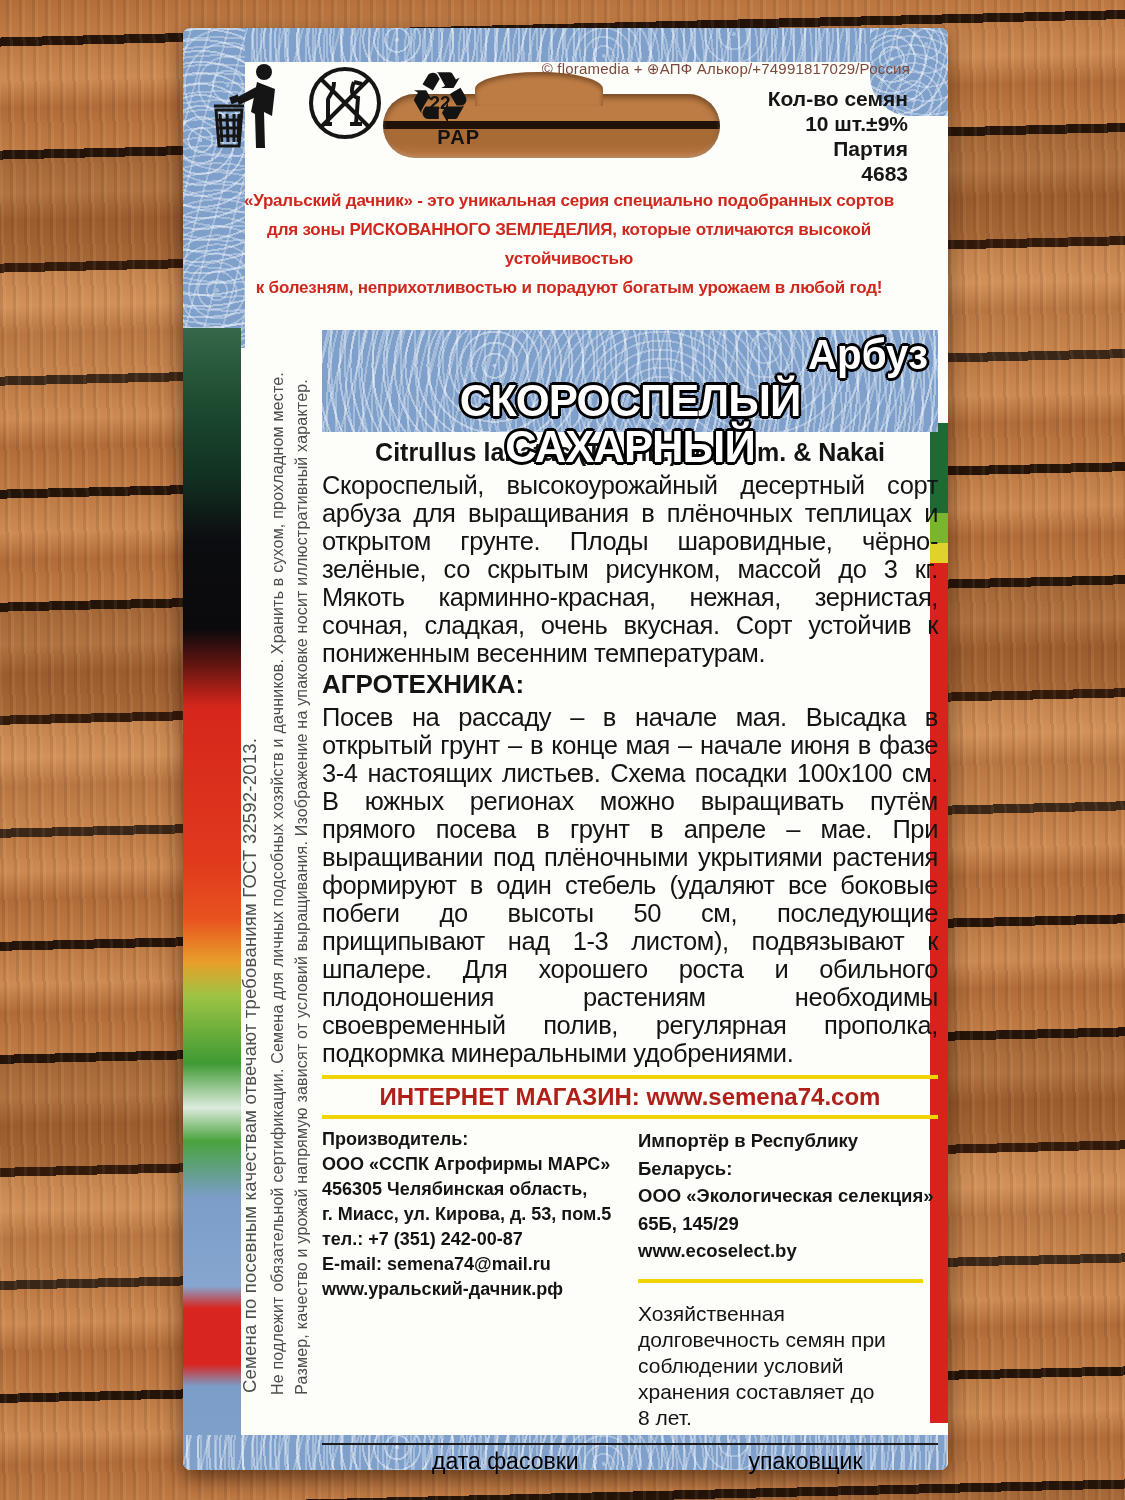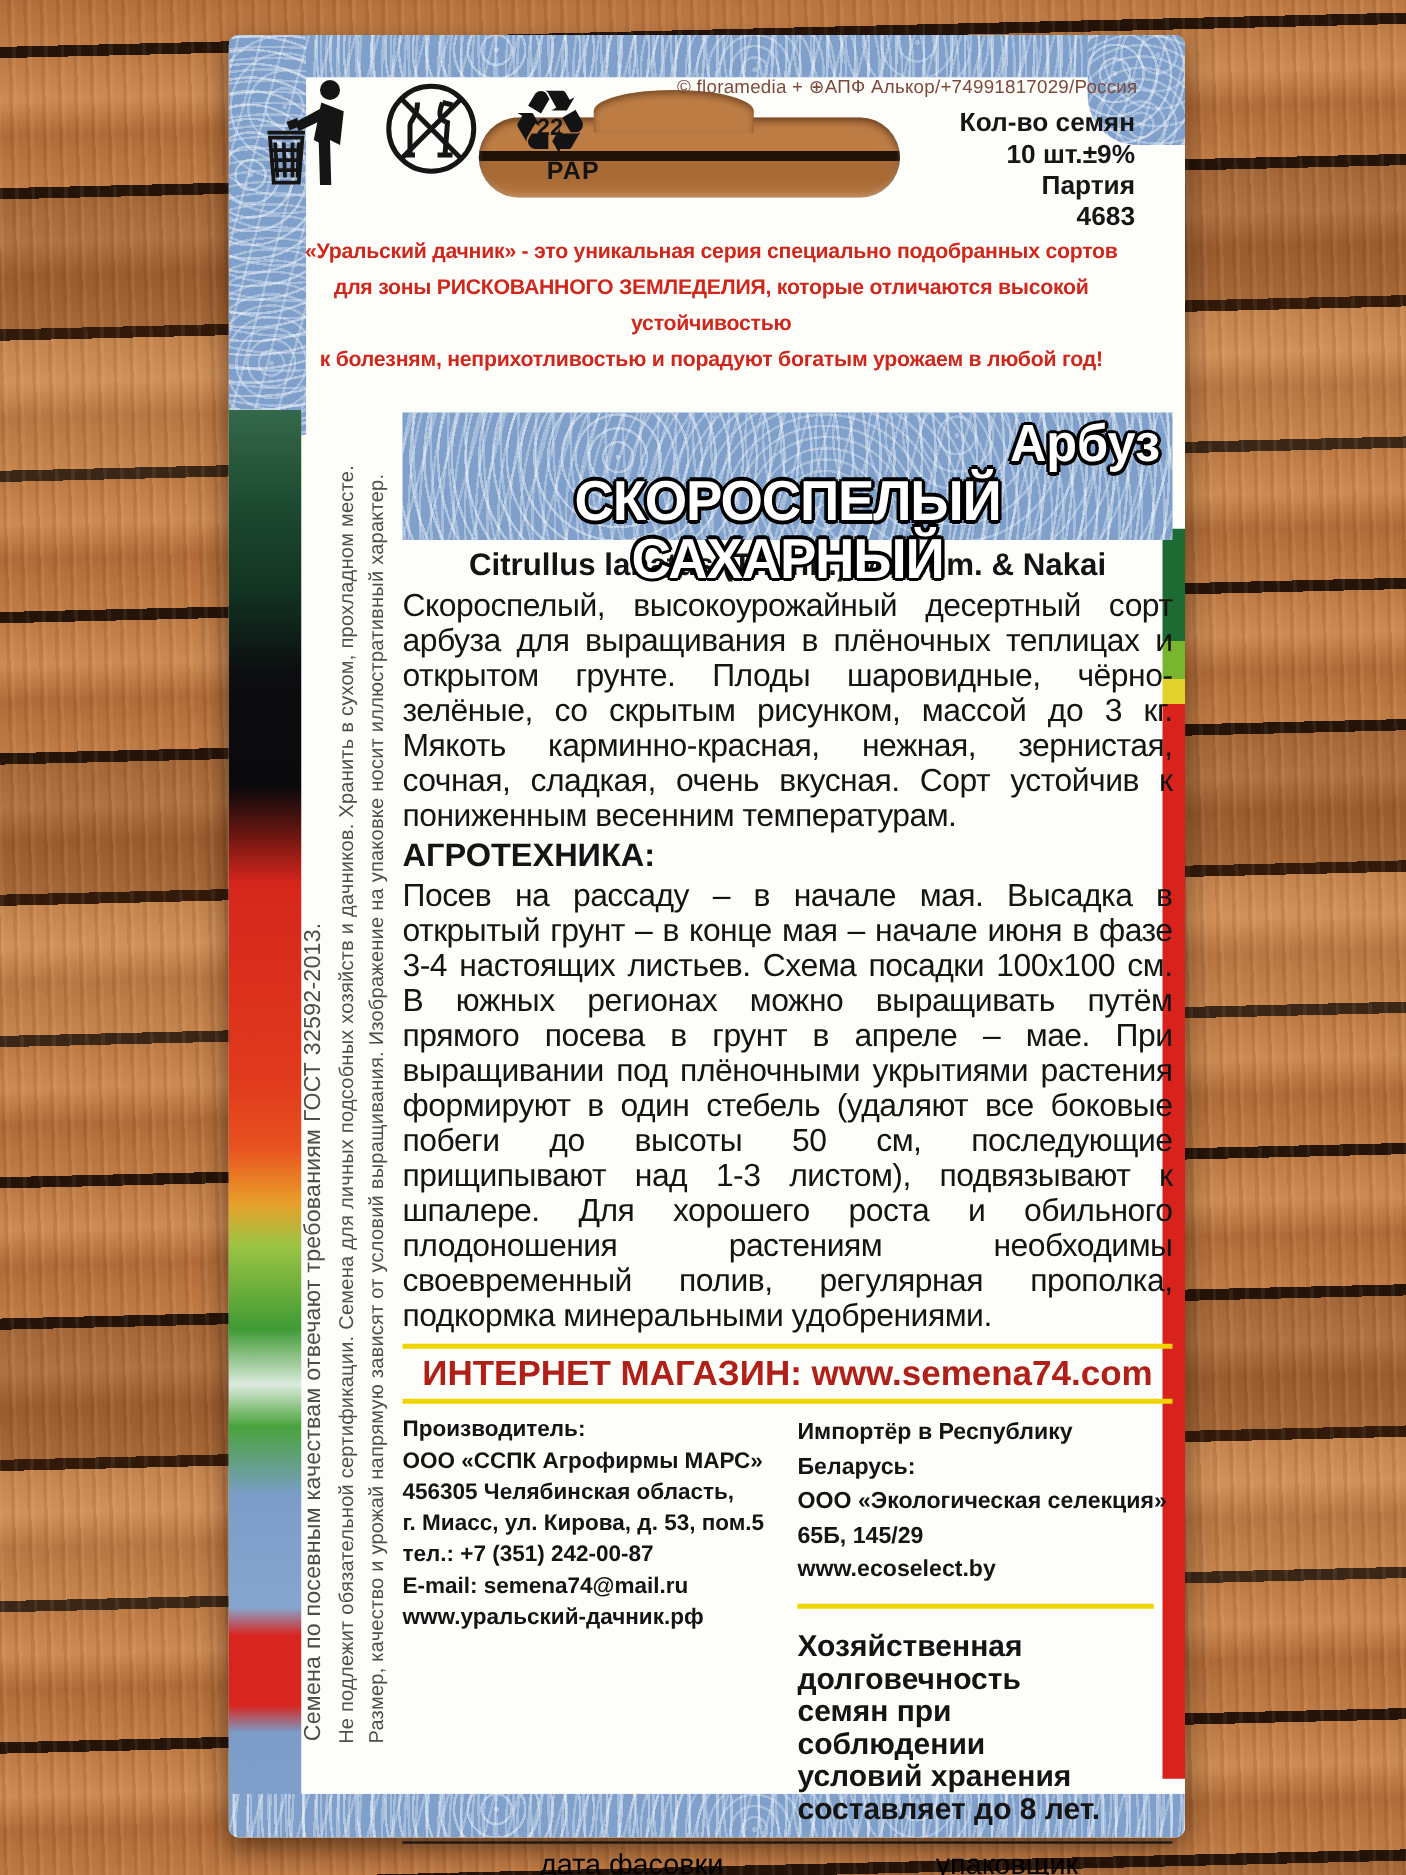--- a/index.html
+++ b/index.html
@@ -67,26 +67,26 @@
   .title-cat{font-size:42px;font-weight:bold;text-align:right;line-height:42px;
     color:#fff;transform:scaleX(.96);transform-origin:right;
     text-shadow:-2px -2px 0 #000,2px -2px 0 #000,-2px 2px 0 #000,2px 2px 0 #000,0 3px 0 #000,0 -3px 0 #000,3px 0 0 #000,-3px 0 0 #000;}
   .title-var{font-size:45px;font-weight:bold;text-align:center;line-height:46px;margin-top:2px;
     color:#fff;letter-spacing:-1px;transform:scaleX(.97);
     text-shadow:-2px -2px 0 #000,2px -2px 0 #000,-2px 2px 0 #000,2px 2px 0 #000,0 3px 0 #000,0 -3px 0 #000,3px 0 0 #000,-3px 0 0 #000;}
   .latin{font-size:25px;font-weight:bold;text-align:center;margin-top:6px;}
   .desc,.agro{font-size:25.5px;line-height:28px;text-align:justify;letter-spacing:-.4px;margin-top:4px;}
   .agro-head{font-size:26px;font-weight:bold;margin-top:2px;line-height:30px;}
   .rule-y{height:4px;background:#f0d400;margin-top:8px;}
-  .shop{font-size:28px;font-weight:bold;text-align:center;color:#b02018;margin:4px 0;}
+  .shop{font-size:24px;font-weight:bold;text-align:center;color:#b02018;margin:4px 0;}
   .cols{display:flex;margin-top:8px;}
   .col-prod{width:300px;font-size:18px;font-weight:bold;line-height:25px;}
   .col-imp{width:300px;margin-left:16px;font-size:18.5px;font-weight:bold;line-height:27.5px;}
   .imp-rule{height:4px;background:#f0d400;margin:14px 0 18px 0;width:285px;}
-  .longevity{font-size:24px;font-weight:bold;line-height:26px;width:250px;}
+  .longevity{font-size:21px;font-weight:normal;line-height:26px;width:250px;}
   .footer{margin-top:12px;}
   .footer-rule{border-top:2.5px solid #1c1c1c;}
   .footer-labels{display:flex;font-size:23px;color:#000000;margin-top:3px;}
   .footer-labels span:nth-child(1){margin-left:110px;}
   .footer-labels span:nth-child(2){margin-left:170px;}
   svg{display:block;}
 </style>
 </head>
 <body>
 

